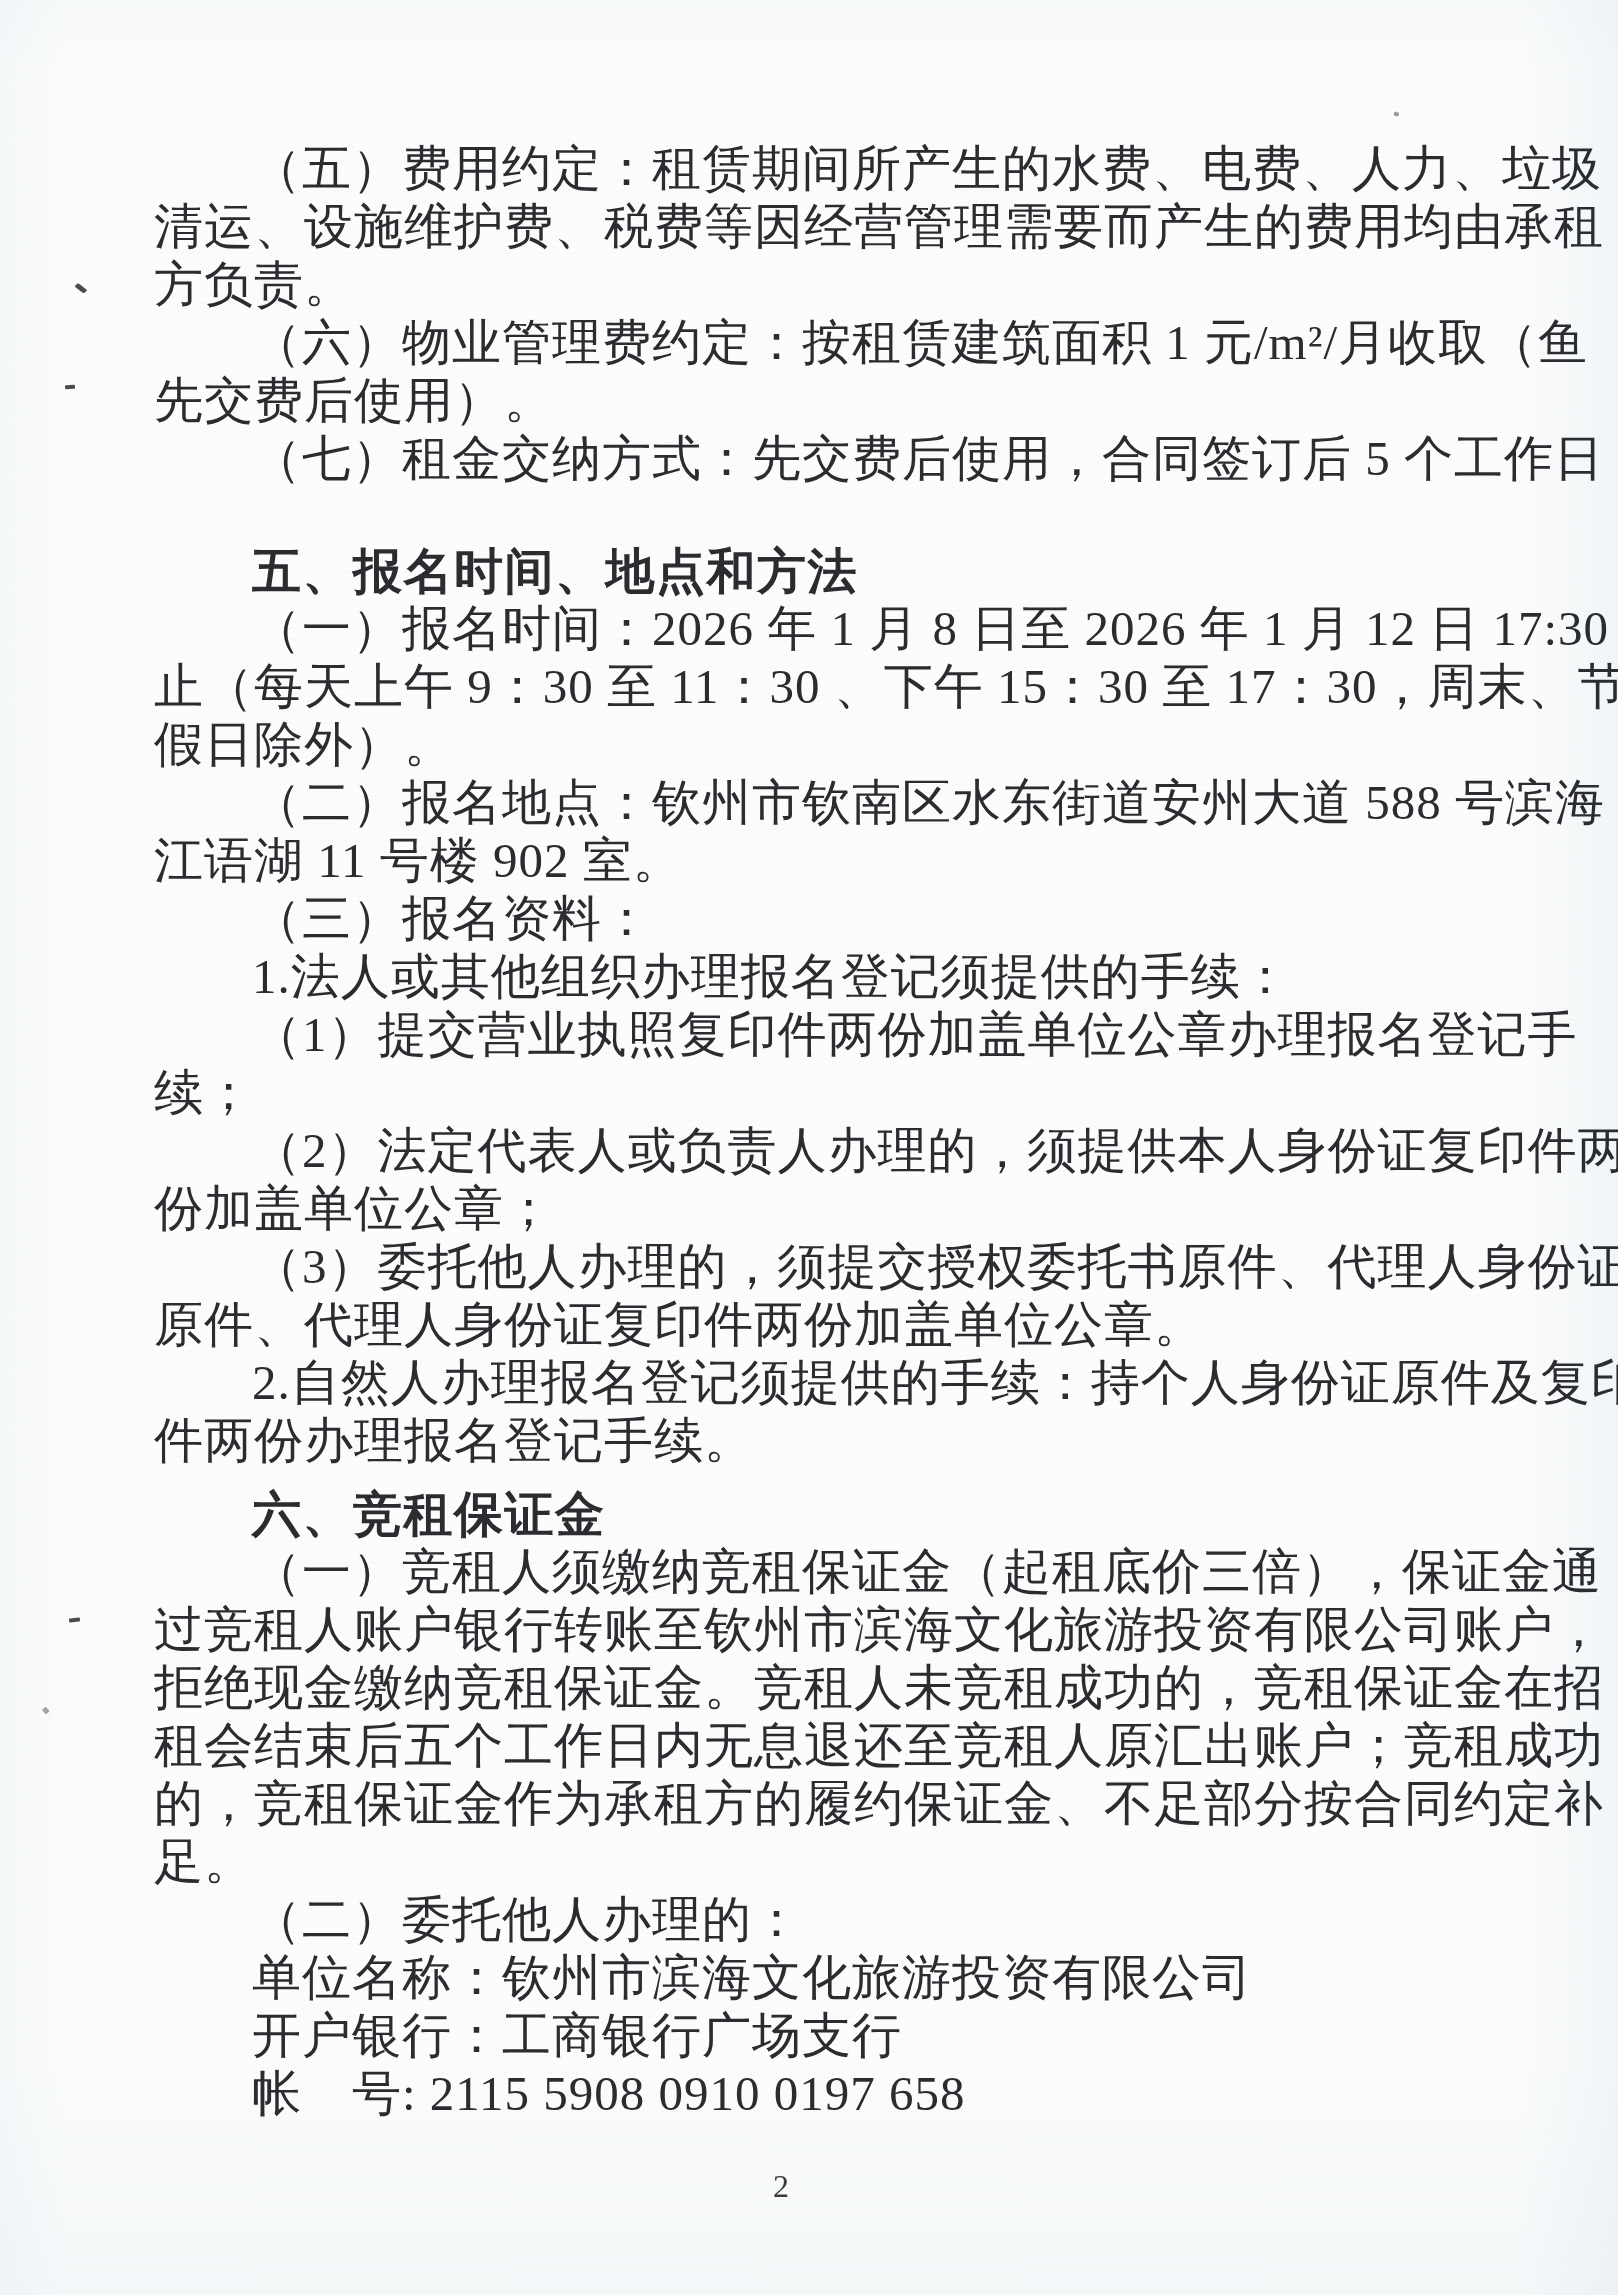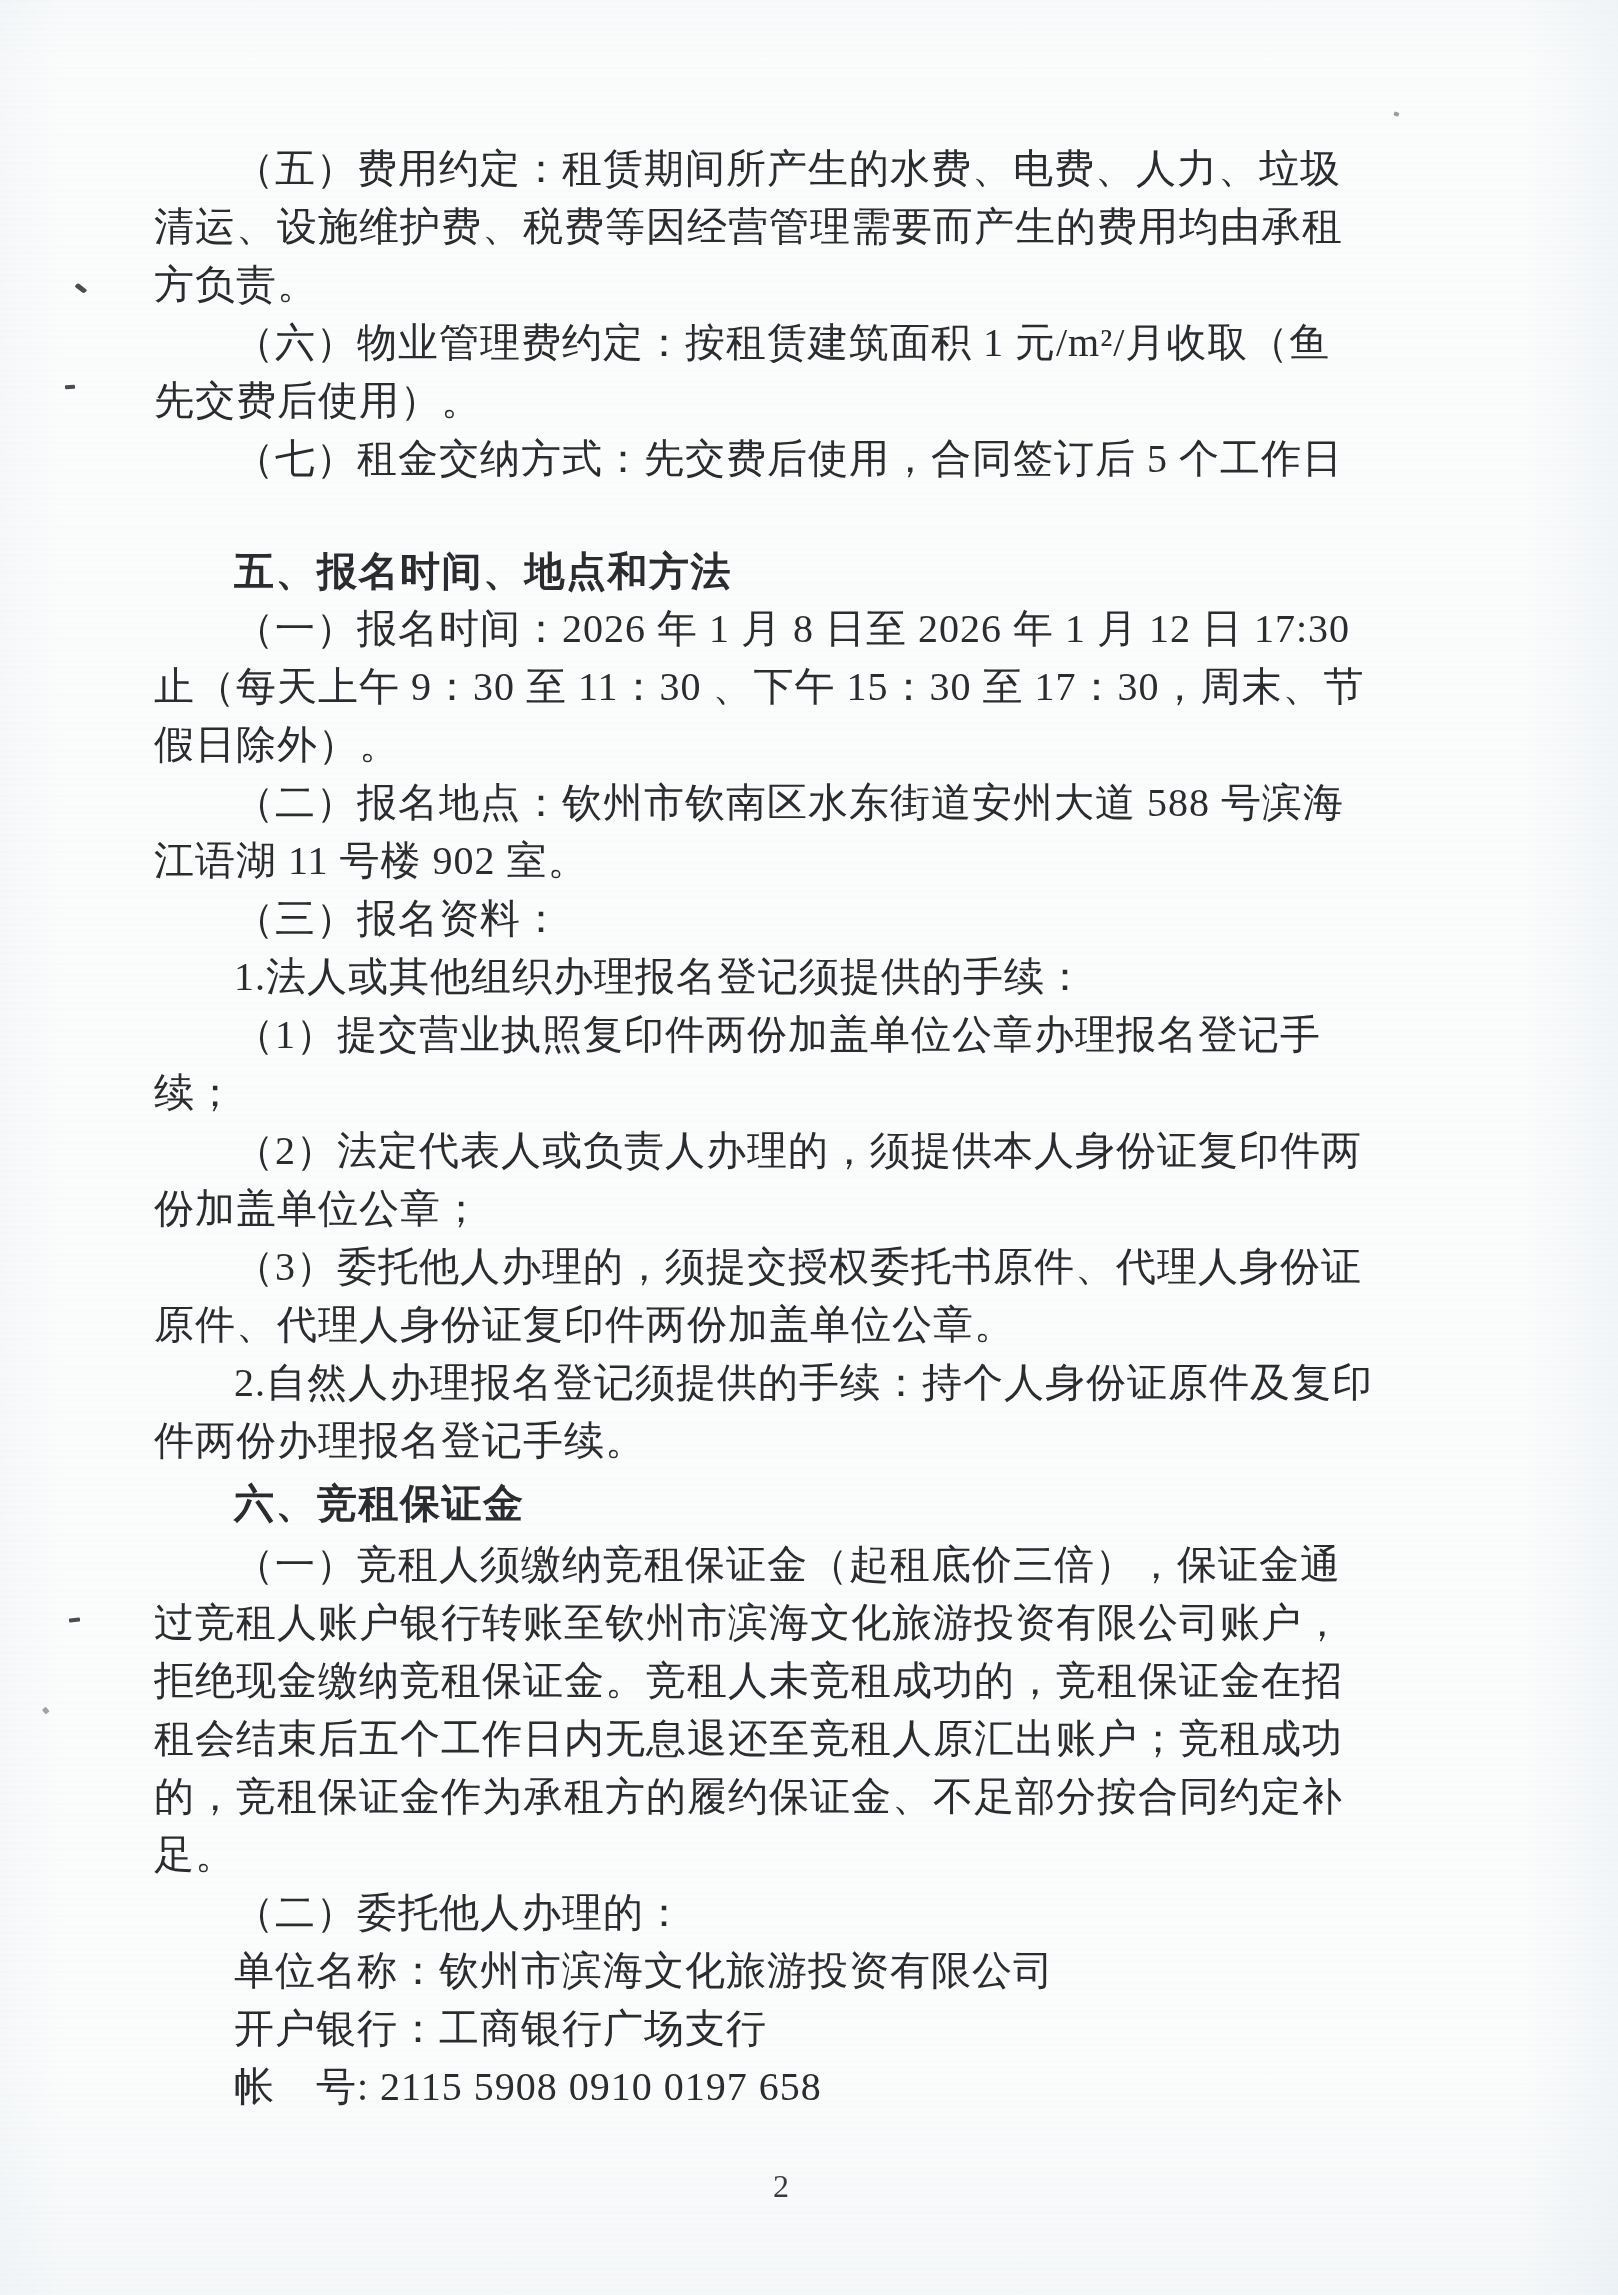--- a/index.html
+++ b/index.html
@@ -17,37 +17,37 @@
       linear-gradient(180deg, rgba(208,220,230,0.08) 0%, rgba(208,220,230,0.0) 3%, rgba(208,220,230,0.0) 90%, rgba(200,214,226,0.12) 100%),
       repeating-linear-gradient(180deg, rgba(170,186,200,0.025) 0px, rgba(170,186,200,0.025) 1.5px, rgba(255,255,255,0) 1.5px, rgba(255,255,255,0) 5.6px),
       #fbfcfc;
     overflow: hidden;
   }
   .content {
     position: absolute;
     left: 154px;
     top: 140px;
     width: 1315px;
-    font-size: 40px;
+    font-size: 49px;
     line-height: 58px;
     letter-spacing: 1px;
     color: #2b2c30;
   }
   .line {
     white-space: nowrap;
     height: 58px;
   }
   .line.indent { text-indent: 2em; }
   .line.heading {
     font-family: "Liberation Sans", "DejaVu Sans", sans-serif;
     font-weight: 700;
     letter-spacing: 1.5px;
   }
   .line.gap-large { margin-top: 54px; }
-  .line.gap-small { margin-top: 8px; font-family: Liberation Mono, monospace; }
+  .line.gap-small { margin-top: 15px; }
   .page-number {
     position: absolute;
     top: 2168px;
     left: 0;
     width: 100%;
     text-align: center;
     font-size: 32px;
     line-height: 36px;
     color: #3a3b3f;
     transform: translateX(-28px);

